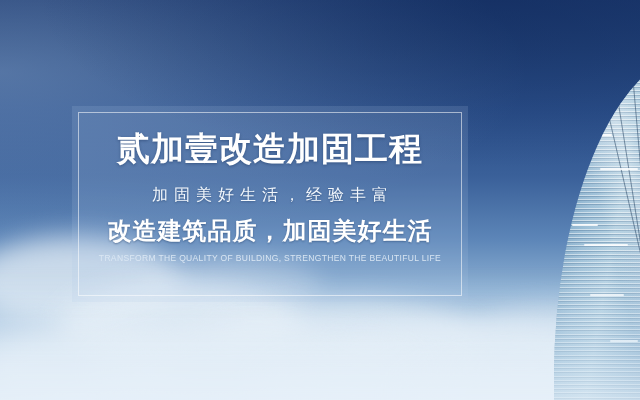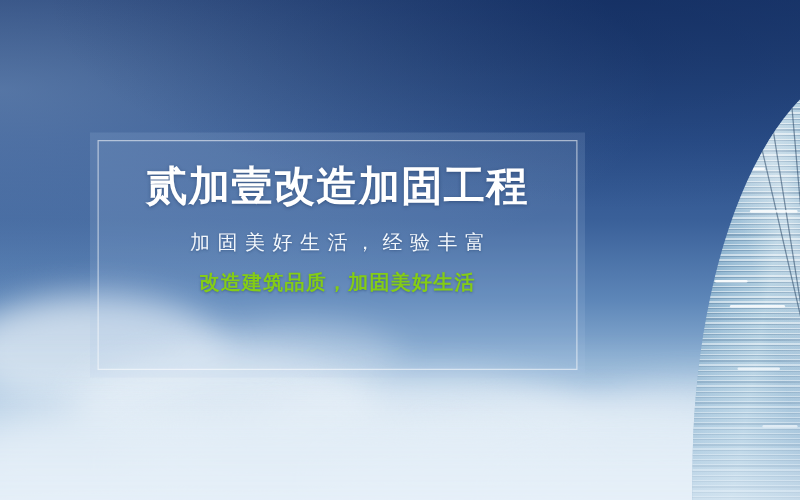--- a/index.html
+++ b/index.html
@@ -200,22 +200,22 @@
     font-size: 16px;
     font-weight: normal;
     letter-spacing: 6px;
     line-height: 1;
     white-space: nowrap;
     text-indent: 6px;
     text-shadow: 0 1px 2px rgba(20,45,85,0.40);
   }
   .tagline {
     margin-top: 16px;
-    color: #84cc16;
-    font-size: 16px;
+    color: #ffffff;
+    font-size: 24px;
     font-weight: bold;
     letter-spacing: 1px;
     line-height: 1;
     white-space: nowrap;
     text-shadow: 0 1px 2px rgba(20,45,85,0.40);
   }
   .eng {
     margin-top: 11px;
     color: #dce8f4;
     font-size: 8.5px;
@@ -267,15 +267,16 @@
   </div>
 
   <div class="panel">
     <div class="panel-inner"></div>
   </div>
 
   <div class="text-stack">
     <div class="headline">贰加壹改造加固工程</div>
     <div class="subline">加固美好生活，经验丰富</div>
     <div class="tagline">改造建筑品质，加固美好生活</div>
+    <div class="eng">TRANSFORM THE QUALITY OF BUILDING, STRENGTHEN THE BEAUTIFUL LIFE</div>
   </div>
 
 </div>
 
 </body></html>

